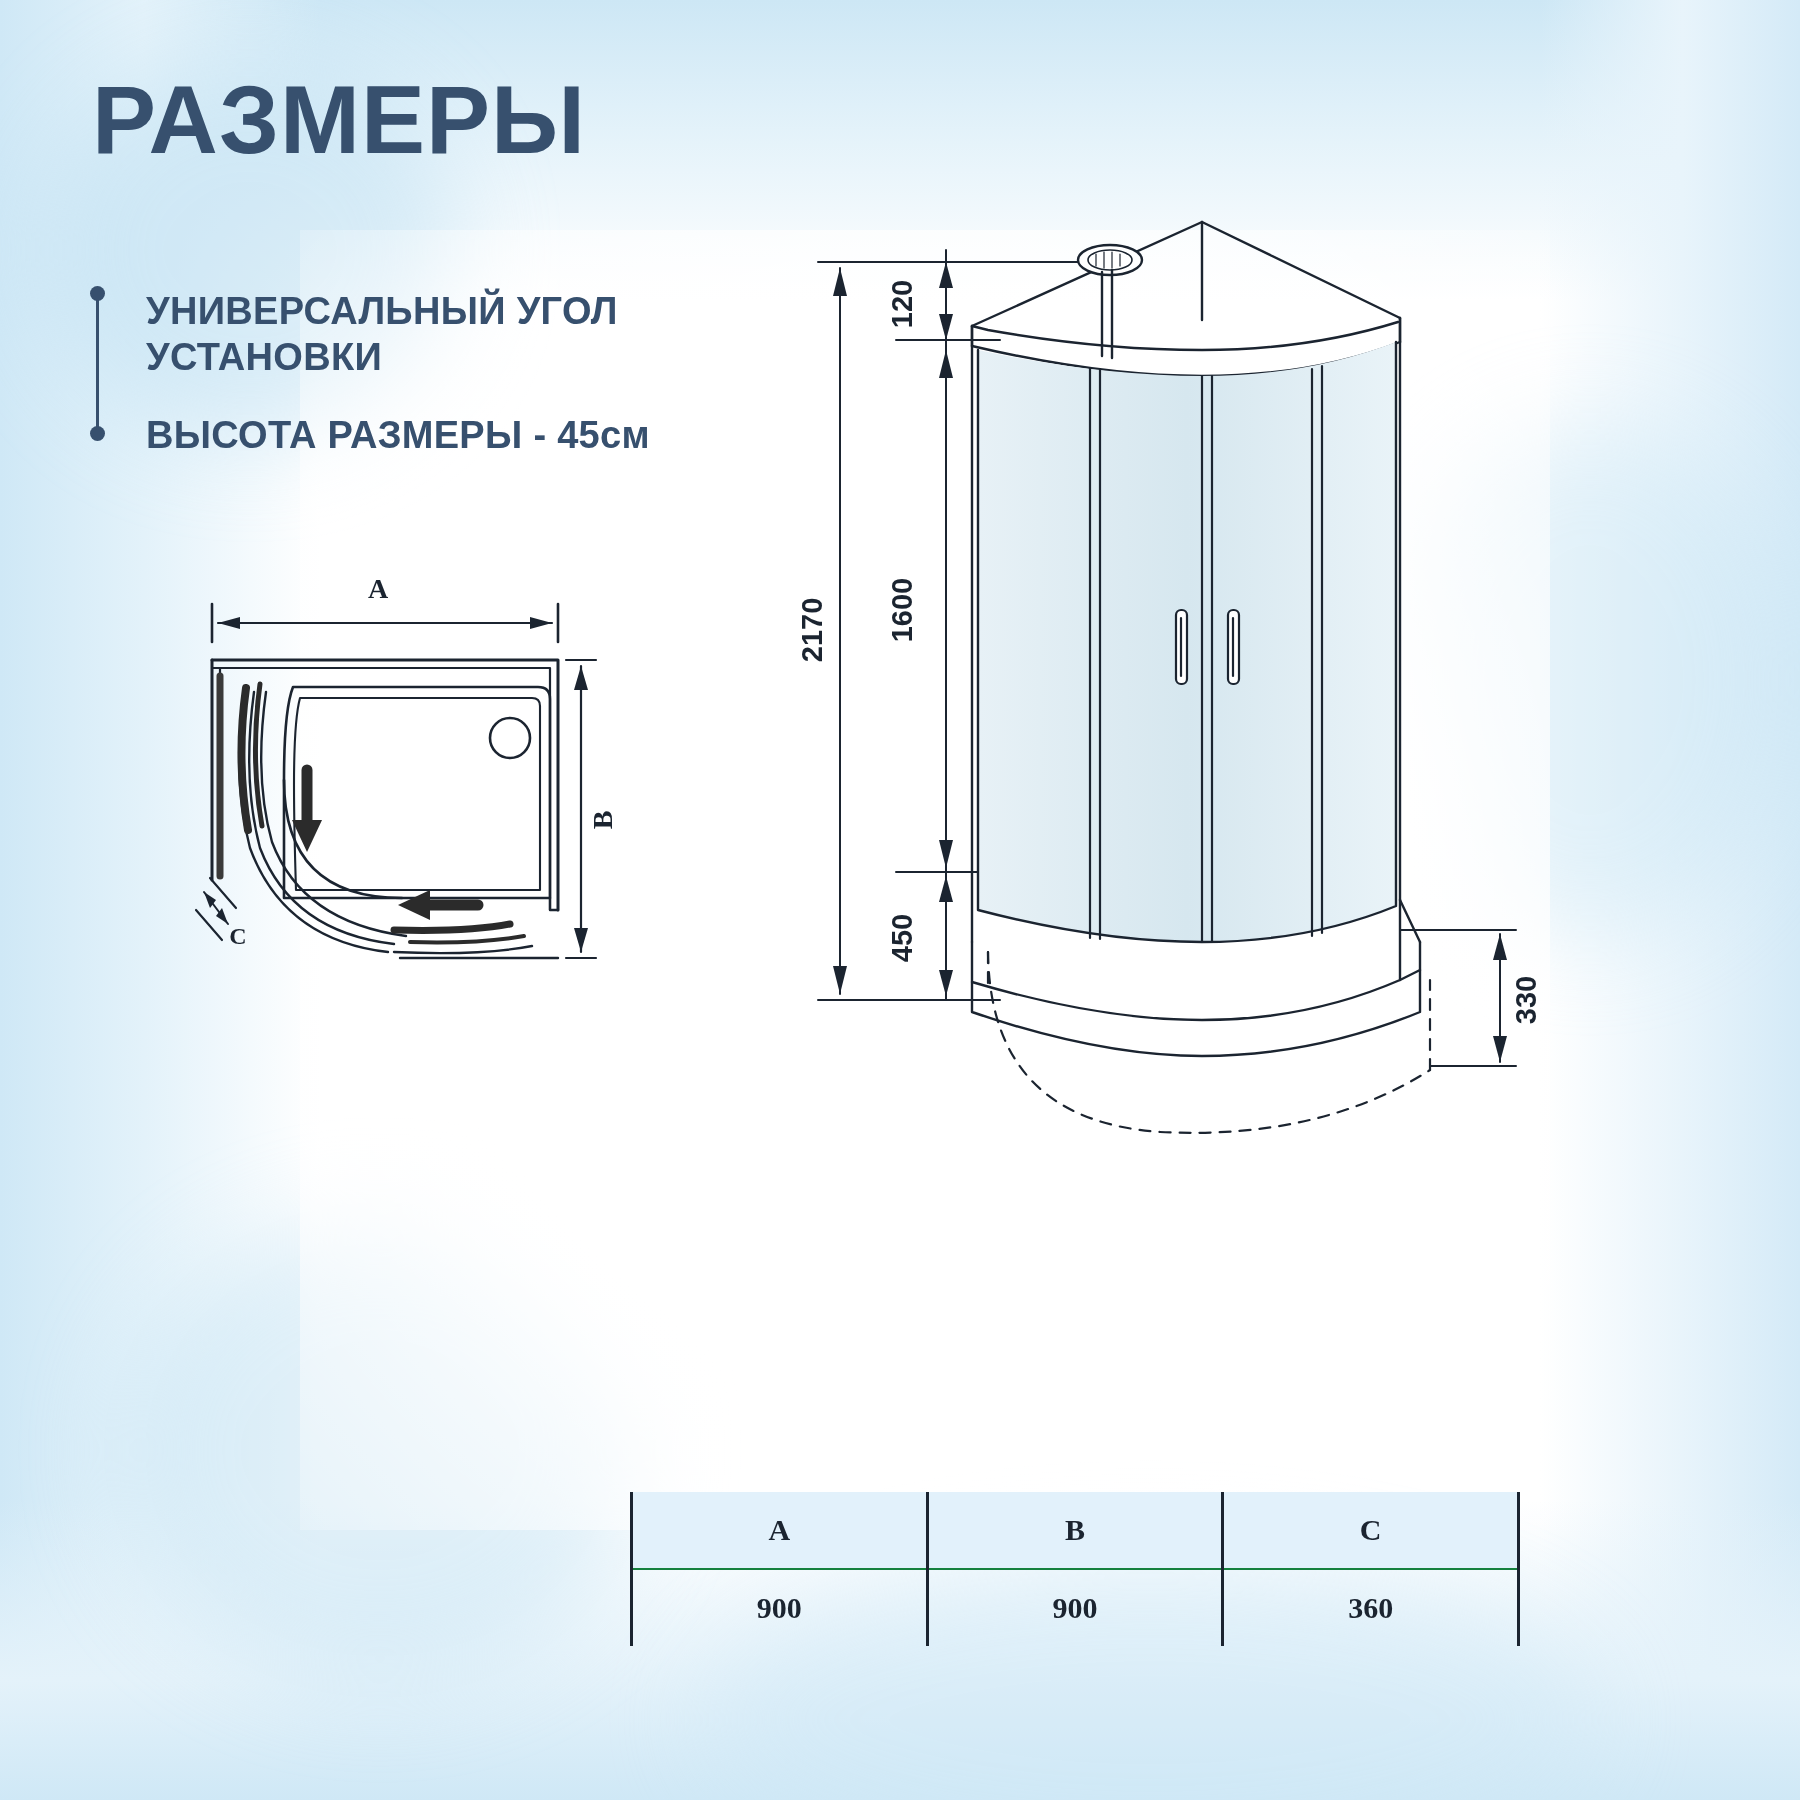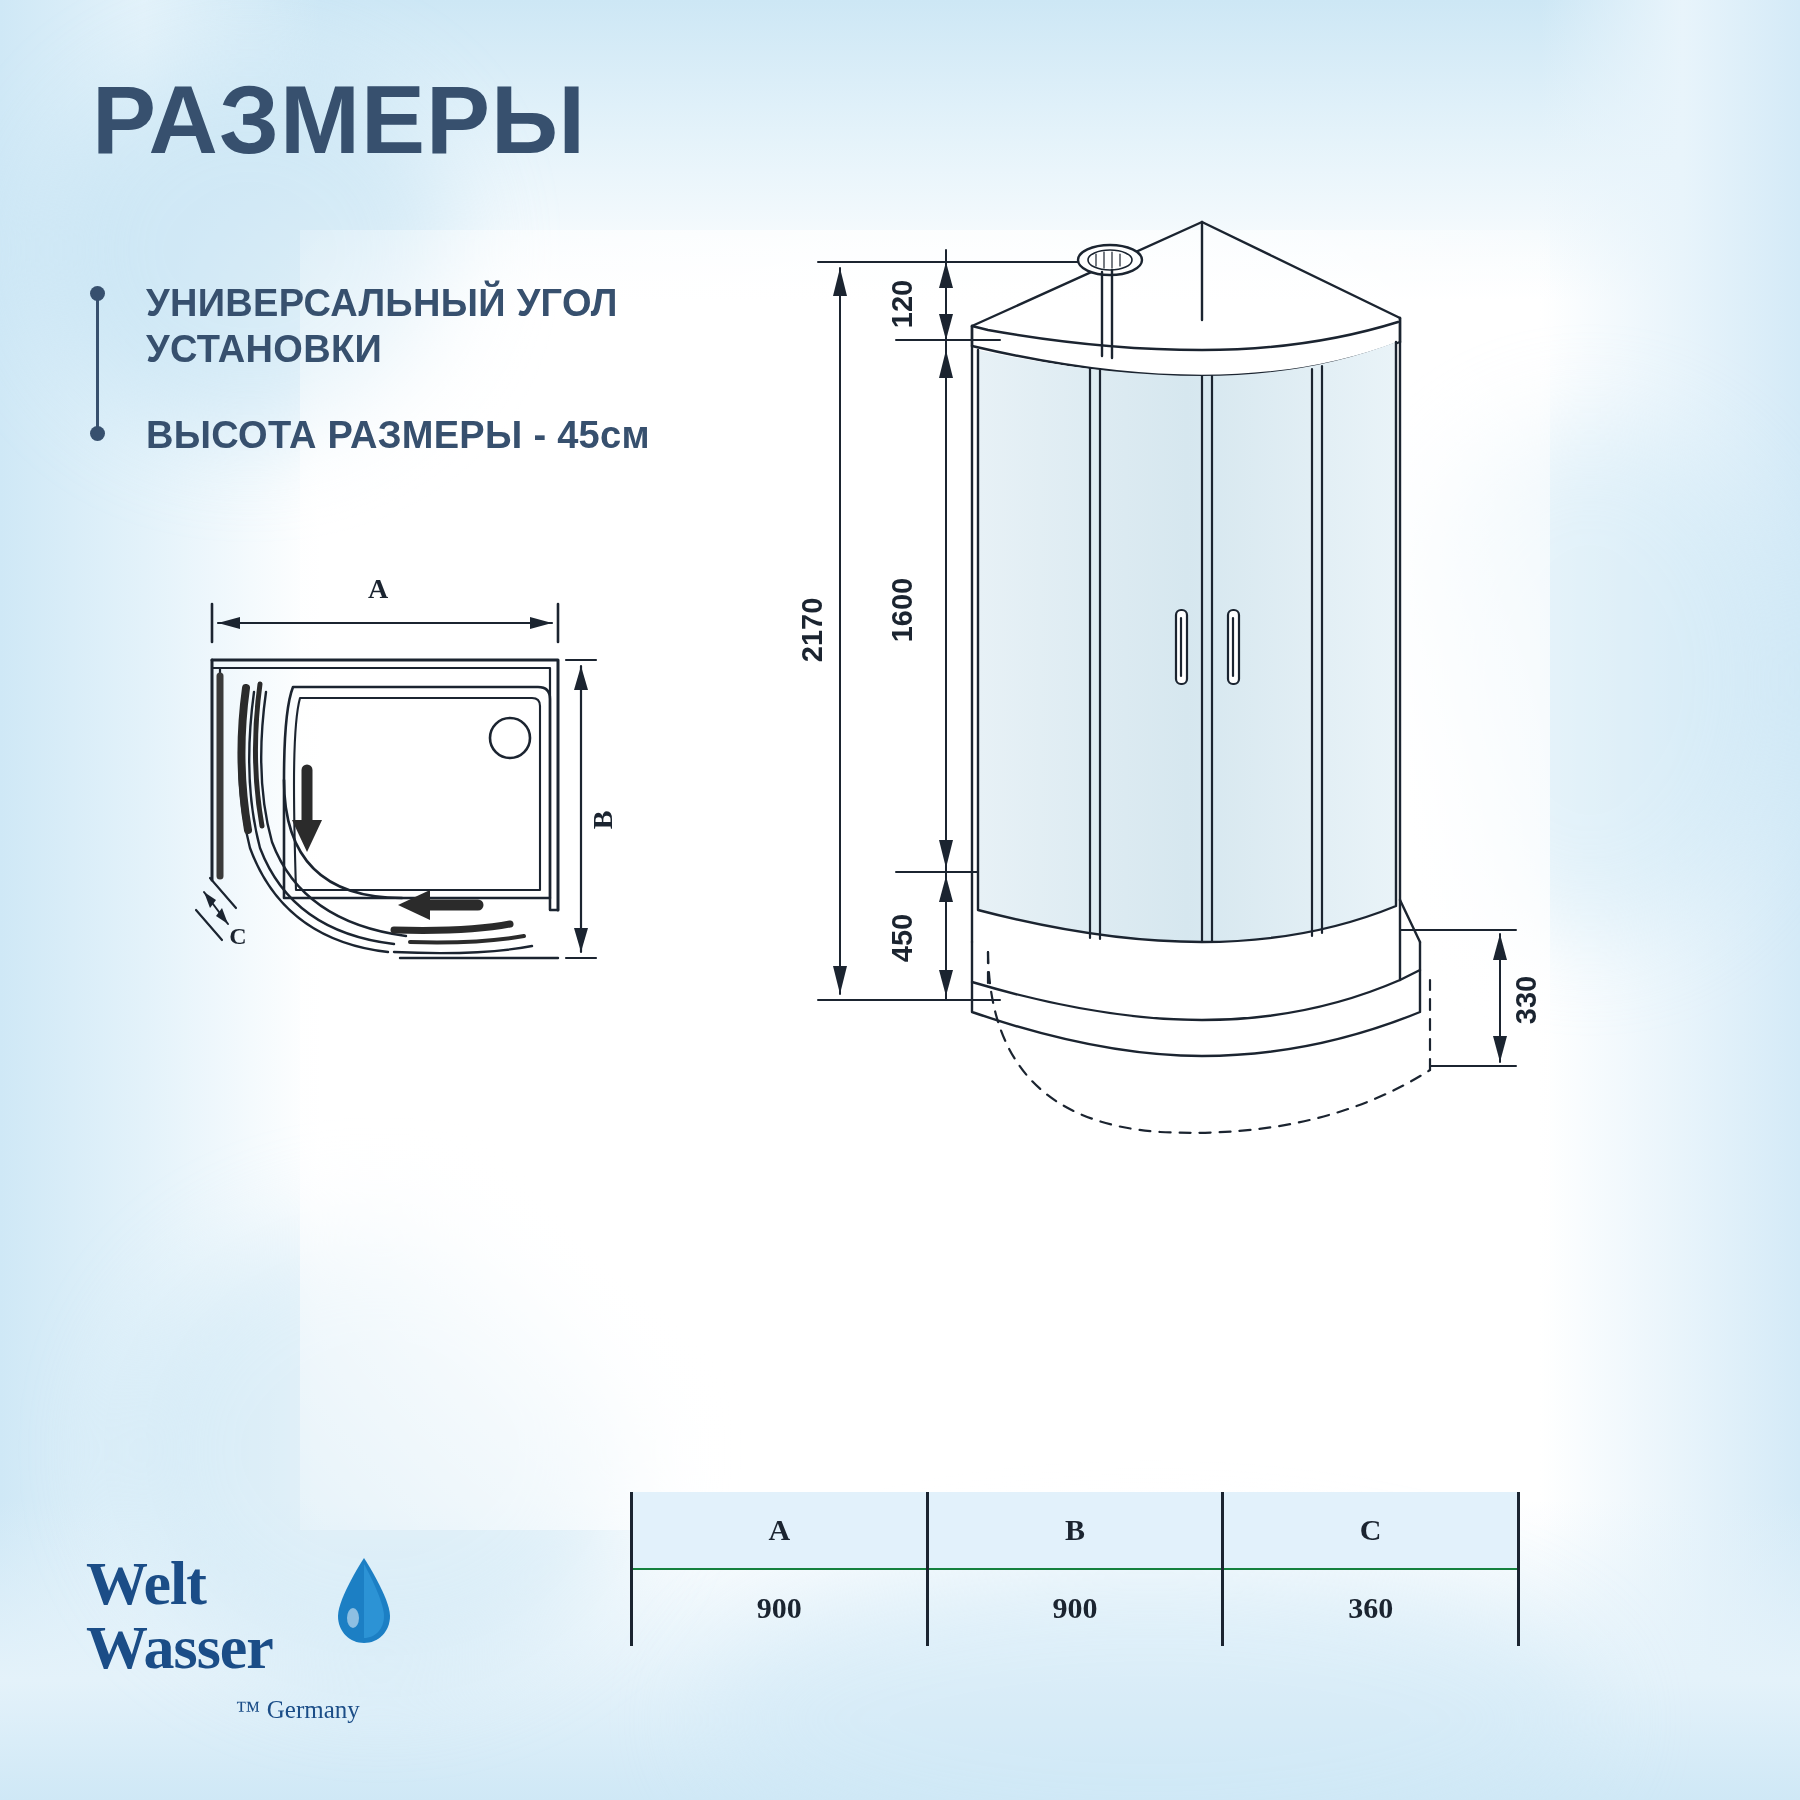--- a/index.html
+++ b/index.html
@@ -93,21 +93,21 @@
   .bullet-dot.d2 { top: 150px; }
   .bullet-text {
     position: absolute;
     left: 50px;
     font-size: 38px;
     font-weight: bold;
     color: #37506e;
     line-height: 1.22;
     letter-spacing: 0.3px;
   }
-  .bullet-text.t1 { top: 4px; width: 620px; }
+  .bullet-text.t1 { top: 12px; width: 620px; }
   .bullet-text.t2 { top: 136px; width: 680px; white-space: nowrap; }
 
   
   .drawing {
     position: absolute;
   }
   #top-view-drawing { left: 180px; top: 580px; }
   #iso-view-drawing { left: 800px; top: 200px; }
 
   
@@ -382,24 +382,14 @@
     </thead>
     <tbody>
       <tr class="values">
         <td>900</td>
         <td>900</td>
         <td>360</td>
       </tr>
     </tbody>
   </table>
 
-  <div class="logo">
-    <div class="logo-text logo-welt">Welt</div>
-    <div class="logo-text logo-wasser">Wasser</div>
-    <div class="logo-germany">™ Germany</div>
-    <svg class="logo-drop" viewBox="0 0 64 92">
-      <path d="M32 4 C32 4 58 44 58 62 C58 78 46 89 32 89 C18 89 6 78 6 62 C6 44 32 4 32 4 Z" fill="#1c7fc4"></path>
-      <path d="M32 10 C32 10 52 46 52 62 C52 75 43 84 32 84 Z" fill="#2f97d8" opacity="0.85"></path>
-      <ellipse cx="21" cy="64" rx="6" ry="10" fill="#ffffff" opacity="0.5"></ellipse>
-    </svg>
-  </div>
 
 </div>
 
 </body></html>

